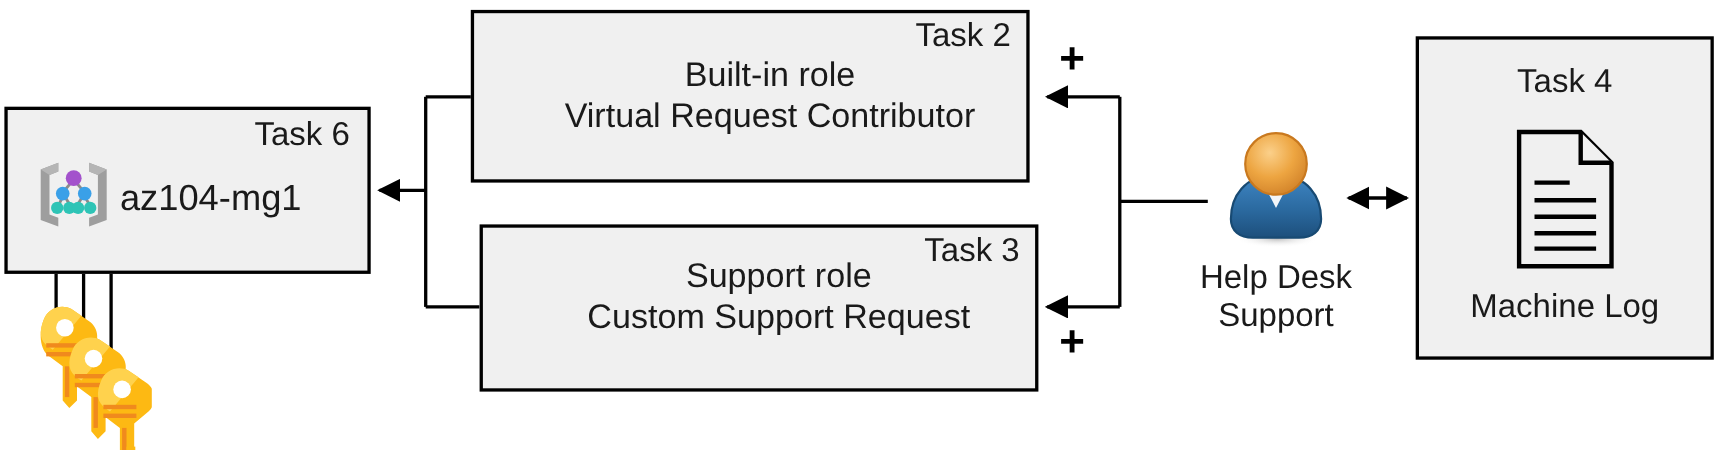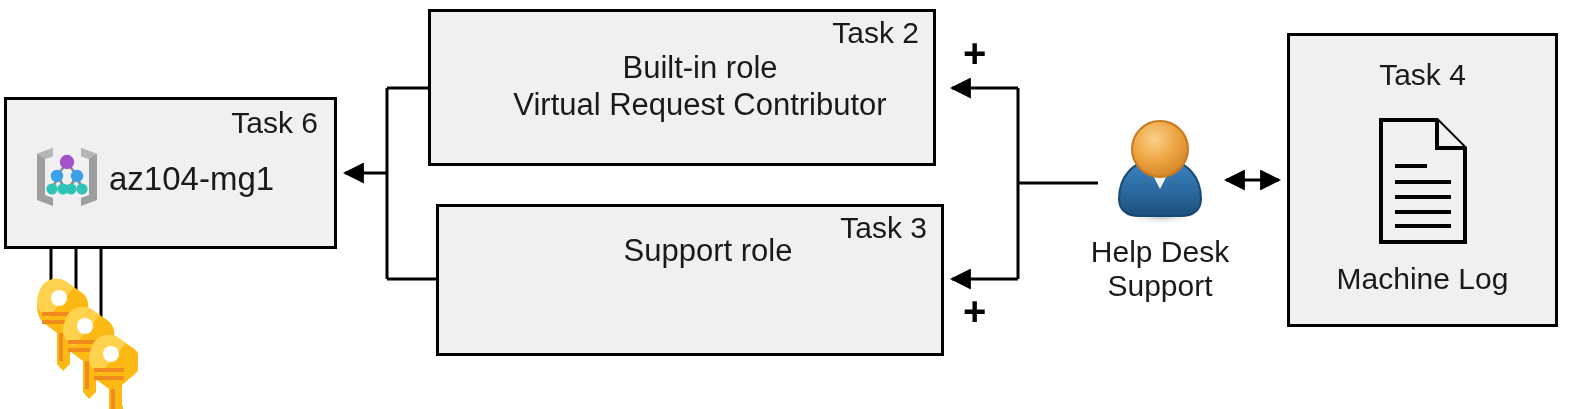--- a/index.html
+++ b/index.html
@@ -217,20 +217,21 @@
     <div class="box-lines">
       <div>Built-in role</div>
       <div>Virtual Request Contributor</div>
     </div>
   </div>
 
   <div class="task-box" id="task3">
     <div class="corner-label">Task 3</div>
     <div class="box-lines">
       <div>Support role</div>
+      <div>Custom Support Request</div>
     </div>
   </div>
 
   <div class="plus" id="plus-top">+</div>
   <div class="plus" id="plus-bottom">+</div>
 
   <div id="person-group">
     <span>
       <svg width="110" height="112" viewBox="0 0 110 112" xmlns="http://www.w3.org/2000/svg">
         <defs>

